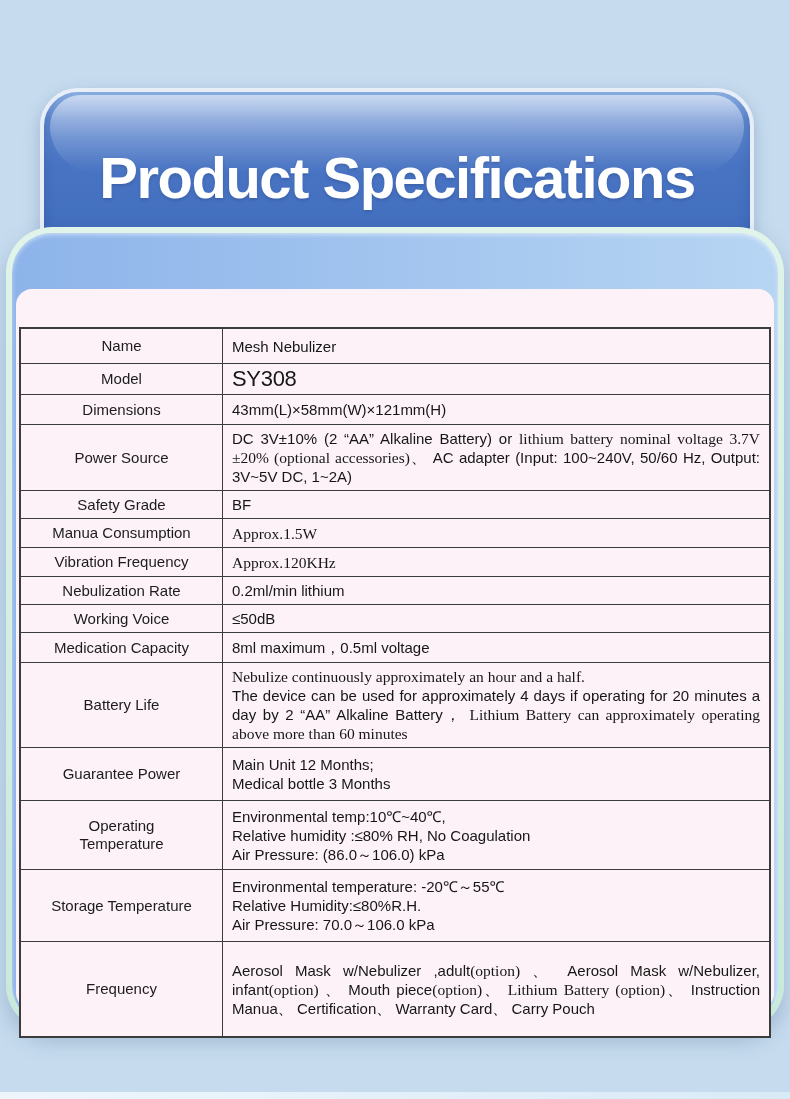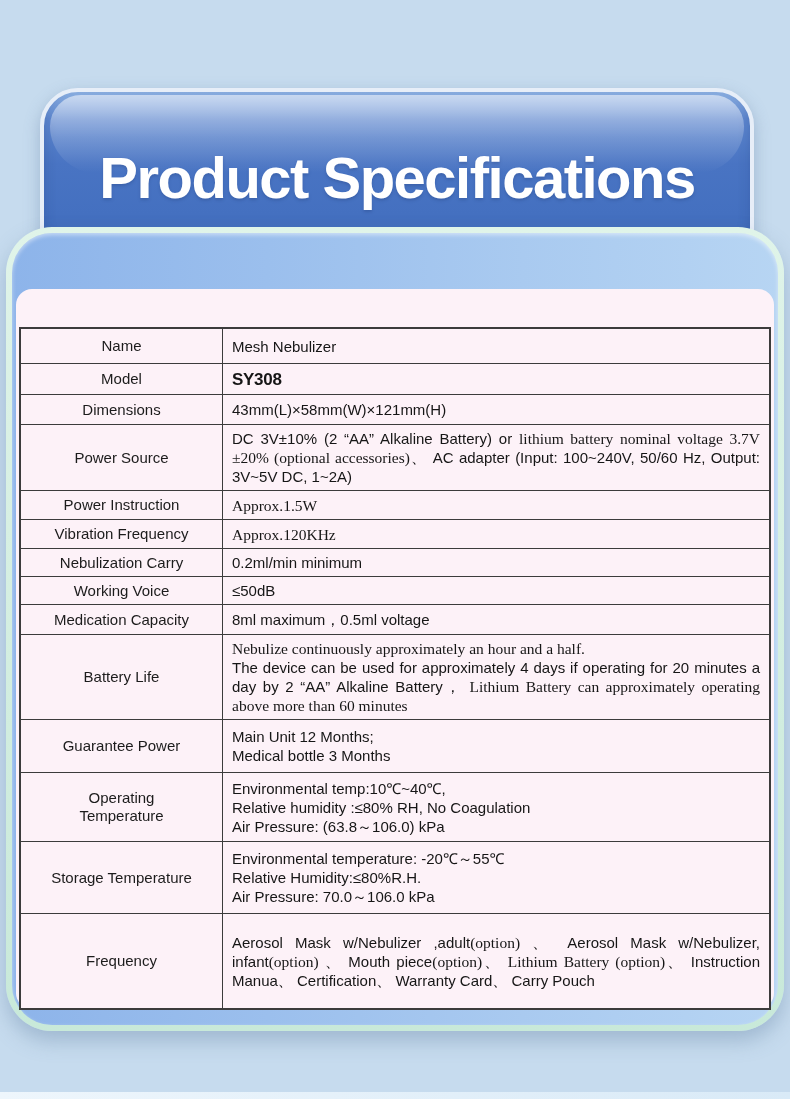--- a/index.html
+++ b/index.html
@@ -41,21 +41,21 @@
   table.spec{border-collapse:collapse;width:752px;margin:38px 3px 0 3px;
     background:var(--pink,#fdf2f8);color:#161616;}
   table.spec td{border:1px solid var(--table-border,#3c3c3c);vertical-align:middle;}
   table.spec{border:2px solid var(--table-border,#3c3c3c);}
   td.lbl{width:193px;text-align:center;font-size:15px;padding:2px 4px;line-height:18px;color:#1c1c1c;}
   td.val{padding:4px 9px;font-size:15px;line-height:19px;}
   .vline{min-height:19px;}
   .justify .vline{text-align:justify;}
   .seg-serif{font-family:"Liberation Serif",serif;font-size:15.5px;}
   .seg-sans{font-family:"Liberation Sans",sans-serif;}
-  .seg-b{font-weight:700;font-size:17px;letter-spacing:-.3px;}
+  .seg-b{font-weight:400;font-size:22px;letter-spacing:-.3px;}
 
   
   tr.r-name td{height:26px}
   tr.r-model td{height:22px}
   tr.r-dimensions td{height:21px}
   tr.r-power-source td{height:54px}
   tr.r-safety-grade td{height:19px}
   tr.r-power-consumption td{height:20px}
   tr.r-vibration-frequency td{height:20px}
   tr.r-nebulization-rate td{height:19px}
@@ -108,42 +108,50 @@
                 </td>
               </tr>
               <tr class="r-power-source justify">
                 <td class="lbl">
                   <div>Power Source</div>
                 </td>
                 <td class="val">
                   <div class="vline"><span class="seg-sans">DC 3V±10% (2 “AA” Alkaline Battery) or </span><span class="seg-serif">lithium battery nominal voltage 3.7V ±20% (optional accessories)</span><span class="seg-sans">、 AC adapter (Input: 100~240V, 50/60 Hz, Output: 3V~5V DC, 1~2A)</span></div>
                 </td>
               </tr>
+              <tr class="r-safety-grade">
+                <td class="lbl">
+                  <div>Safety Grade</div>
+                </td>
+                <td class="val">
+                  <div class="vline"><span class="seg-sans">BF</span></div>
+                </td>
+              </tr>
               <tr class="r-power-consumption">
                 <td class="lbl">
-                  <div>Power Instruction</div>
+                  <div>Manua Consumption</div>
                 </td>
                 <td class="val">
                   <div class="vline"><span class="seg-serif">Approx.1.5W</span></div>
                 </td>
               </tr>
               <tr class="r-vibration-frequency">
                 <td class="lbl">
                   <div>Vibration Frequency</div>
                 </td>
                 <td class="val">
                   <div class="vline"><span class="seg-serif">Approx.120KHz</span></div>
                 </td>
               </tr>
               <tr class="r-nebulization-rate">
                 <td class="lbl">
-                  <div>Nebulization Carry</div>
-                </td>
-                <td class="val">
-                  <div class="vline"><span class="seg-sans">0.2ml/min minimum</span></div>
+                  <div>Nebulization Rate</div>
+                </td>
+                <td class="val">
+                  <div class="vline"><span class="seg-sans">0.2ml/min lithium</span></div>
                 </td>
               </tr>
               <tr class="r-working-voice">
                 <td class="lbl">
                   <div>Working Voice</div>
                 </td>
                 <td class="val">
                   <div class="vline"><span class="seg-sans">≤50dB</span></div>
                 </td>
               </tr>
@@ -174,21 +182,21 @@
                 </td>
               </tr>
               <tr class="r-operating-temperature">
                 <td class="lbl">
                   <div>Operating</div>
                   <div>Temperature</div>
                 </td>
                 <td class="val">
                   <div class="vline"><span class="seg-sans">Environmental temp:10℃~40℃,</span></div>
                   <div class="vline"><span class="seg-sans">Relative humidity :≤80% RH, No Coagulation</span></div>
-                  <div class="vline"><span class="seg-sans">Air Pressure: (63.8～106.0) kPa</span></div>
+                  <div class="vline"><span class="seg-sans">Air Pressure: (86.0～106.0) kPa</span></div>
                 </td>
               </tr>
               <tr class="r-storage-temperature">
                 <td class="lbl">
                   <div>Storage Temperature</div>
                 </td>
                 <td class="val">
                   <div class="vline"><span class="seg-sans">Environmental temperature: -20℃～55℃</span></div>
                   <div class="vline"><span class="seg-sans">Relative Humidity:≤80%R.H.</span></div>
                   <div class="vline"><span class="seg-sans">Air Pressure: 70.0～106.0 kPa</span></div>

